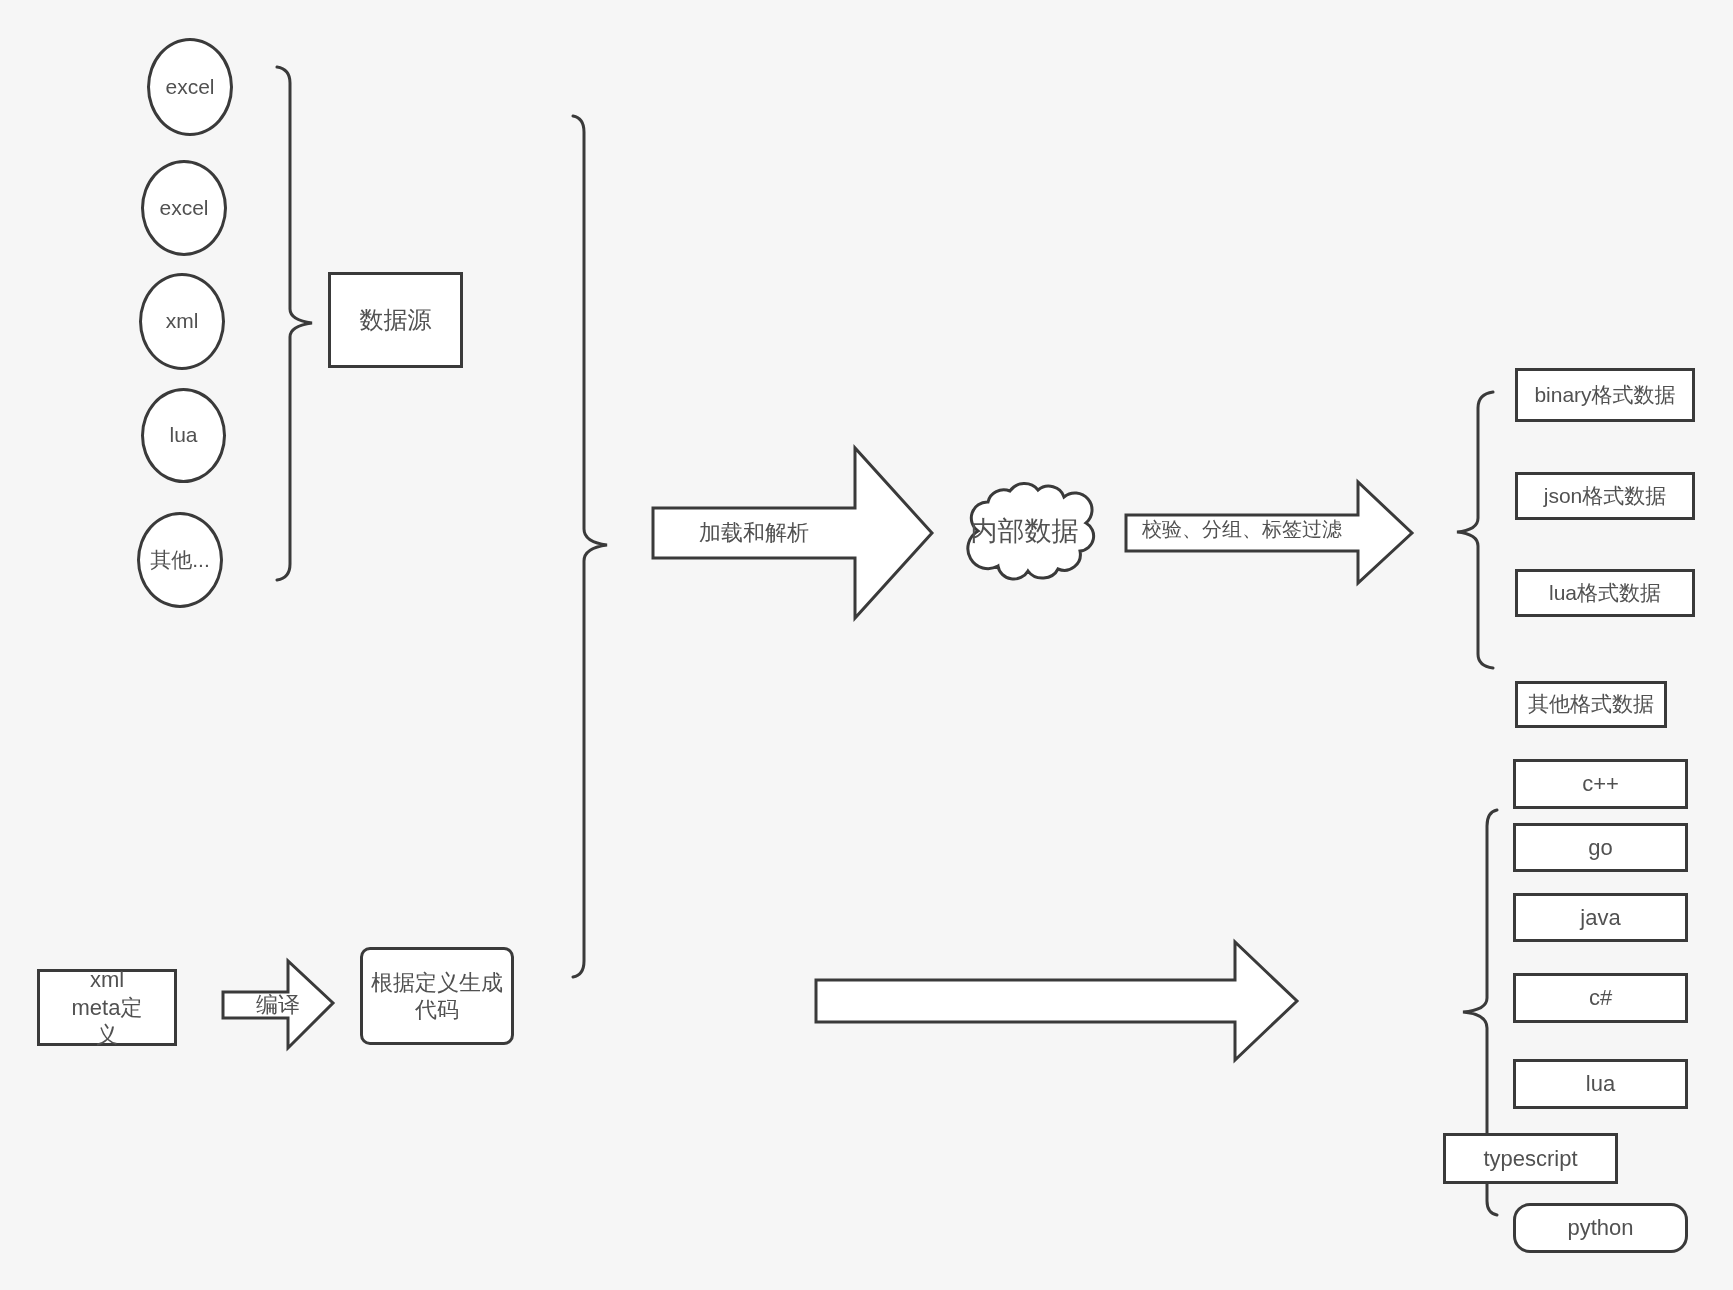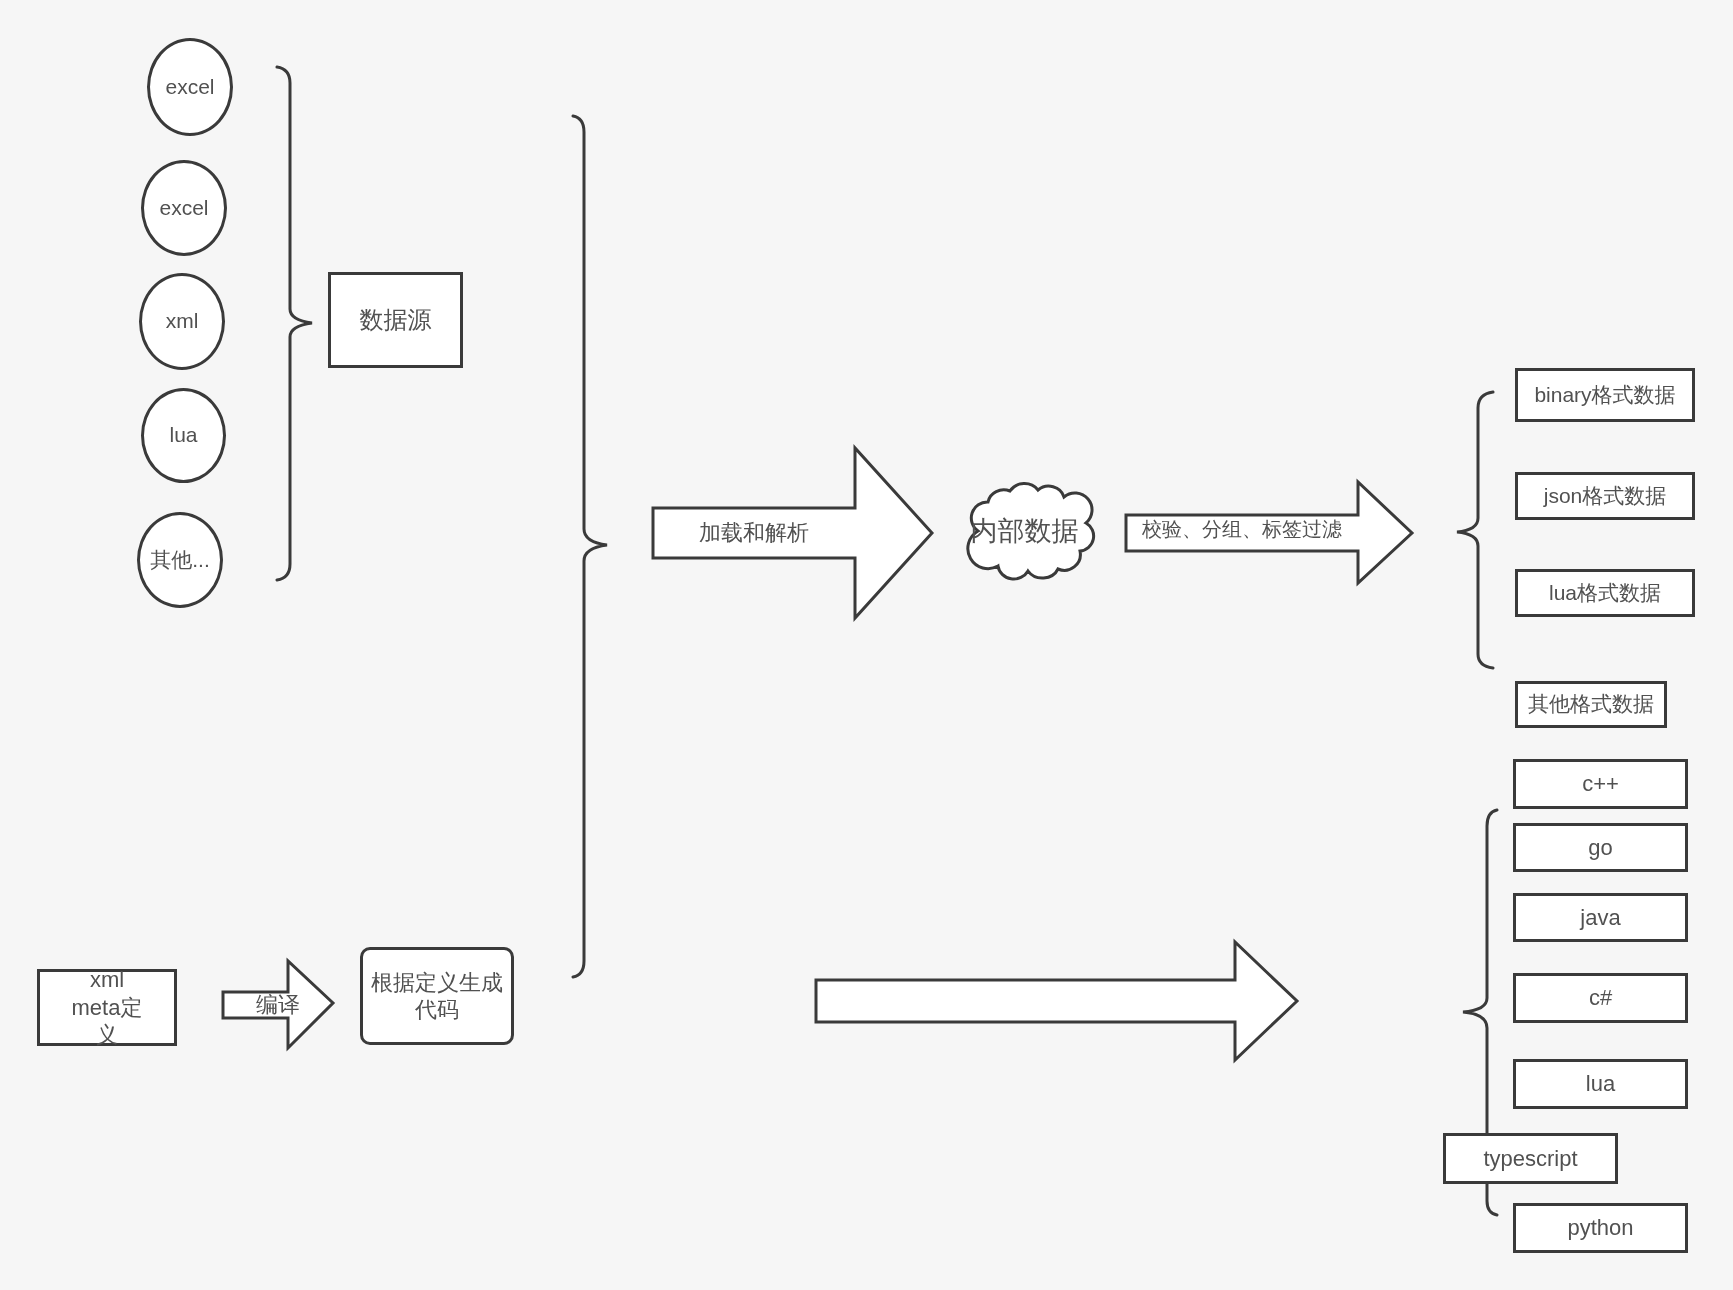--- a/index.html
+++ b/index.html
@@ -69,15 +69,15 @@
 
   <div class="box" style="left:37px;top:969px;width:140px;height:77px;font-size:22px;padding:0 28px;">xml meta定义</div>
   <div class="box rounded" style="left:360px;top:947px;width:154px;height:98px;font-size:22px;padding:0 8px;">根据定义生成代码</div>
 
   <div class="box" style="left:1513px;top:759px;width:175px;height:50px;font-size:22px;">c++</div>
   <div class="box" style="left:1513px;top:823px;width:175px;height:49px;font-size:22px;">go</div>
   <div class="box" style="left:1513px;top:893px;width:175px;height:49px;font-size:22px;">java</div>
   <div class="box" style="left:1513px;top:973px;width:175px;height:50px;font-size:22px;">c#</div>
   <div class="box" style="left:1513px;top:1059px;width:175px;height:50px;font-size:22px;">lua</div>
   <div class="box" style="left:1443px;top:1133px;width:175px;height:51px;font-size:22px;">typescript</div>
-  <div class="box" style="left:1513px;top:1203px;width:175px;height:50px;font-size:22px;">python</div>
+  <div class="box" style="left:1513px;top:1203px;width:175px;height:50px;font-size:22px;border-radius:17px;">python</div>
 
 </div>
 
 </body></html>

